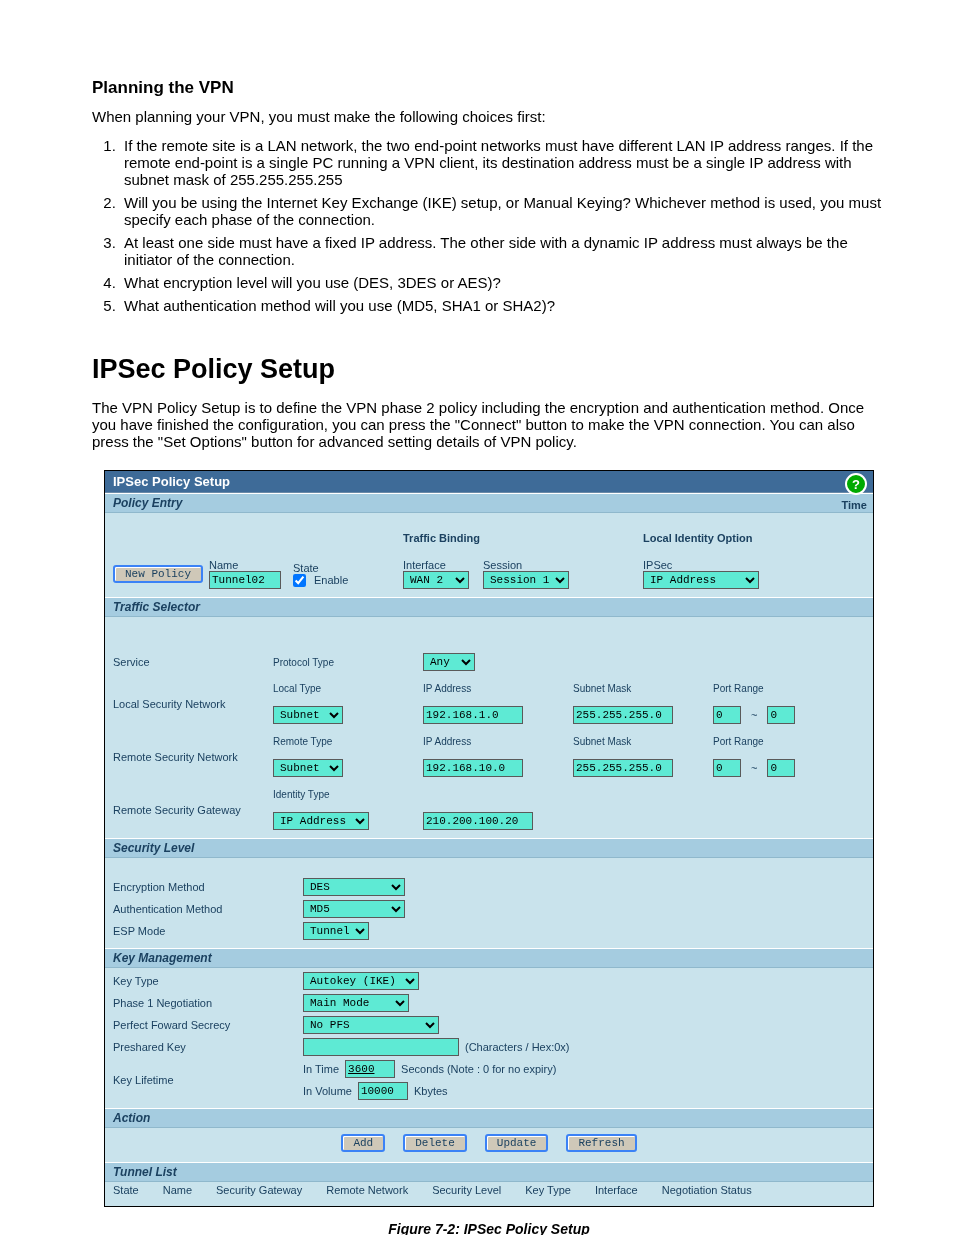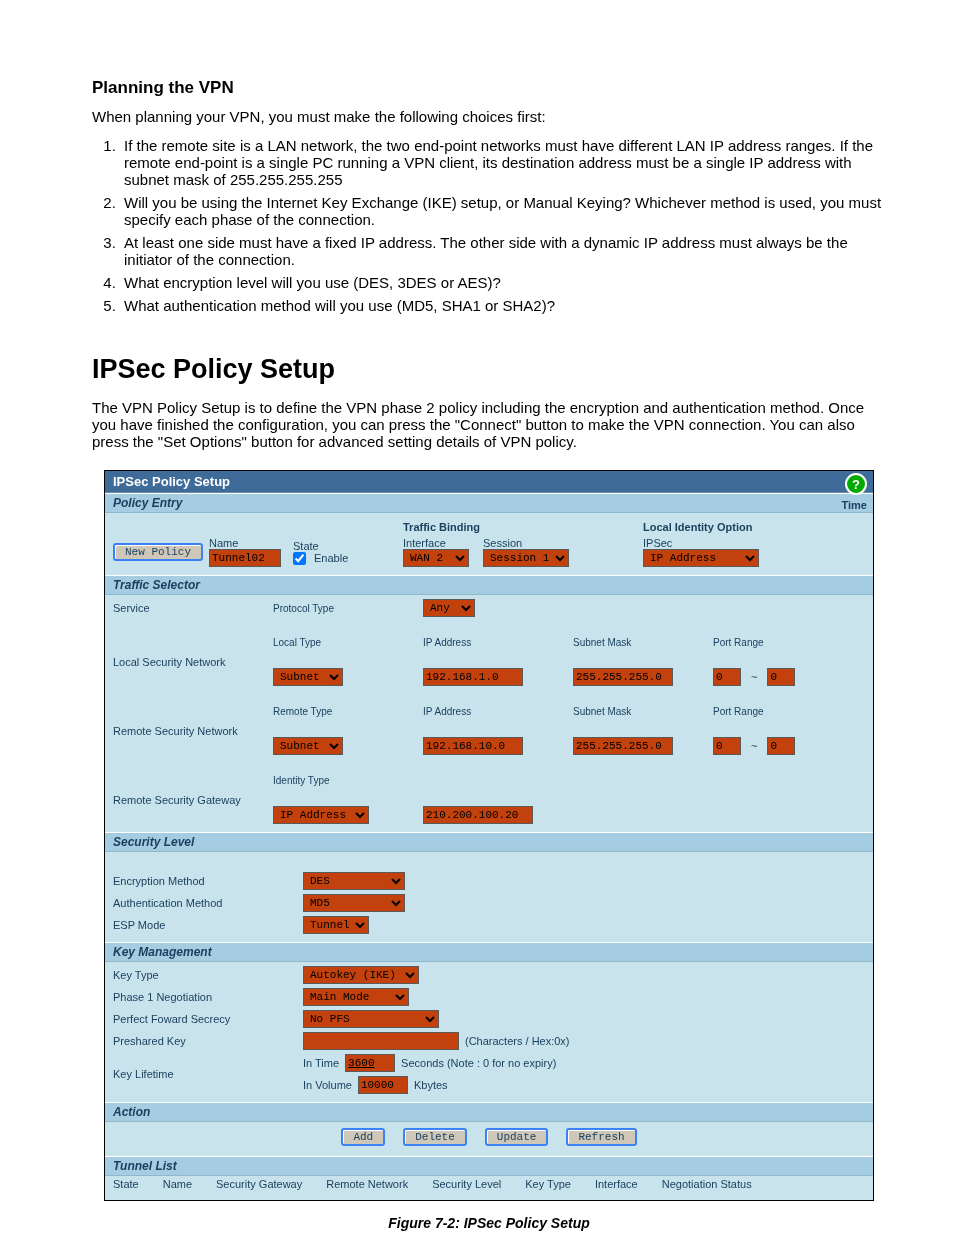--- a/index.html
+++ b/index.html
@@ -18,27 +18,27 @@
   .help-icon{width:18px;height:18px;border-radius:50%;background:#0a0;display:inline-flex;align-items:center;justify-content:center;color:#fff;font-weight:bold;font-size:13px;border:2px solid #fff;}
   .help-label{font-size:11px;color:#1b4160;font-weight:bold;}
   .help-wrap{position:absolute;top:2px;right:6px;text-align:right;}
 
   .section-title{background:#a5cce0;color:#1b4160;font-weight:bold;font-size:12px;padding:2px 8px;border-top:1px solid #fff;border-bottom:1px solid #8fb8cc;font-style:italic;}
   .section-body{padding:4px 8px 8px;font-size:11px;color:#1b4160;}
   .row{display:flex;align-items:center;gap:6px;flex-wrap:wrap;}
   .lbl{display:inline-block;color:#1b4160;}
 
   .btn{background:#cfc8b8;border:2px solid #3b82f6;border-radius:3px;padding:1px 10px;font-size:11px;font-family:Liberation Mono, monospace;color:#1b4160;box-shadow:inset 1px 1px 0 #fff;}
-  input.txt,select.sel{font-family:"Courier New",monospace;font-size:11px;background:#c2410c;border:1px solid #5a5a5a;padding:0 2px;height:16px;box-sizing:content-box;color:#000;}
+  input.txt,select.sel{font-family:"Courier New",monospace;font-size:11px;background:#5eead4;border:1px solid #5a5a5a;padding:0 2px;height:16px;box-sizing:content-box;color:#000;}
   input.ck{vertical-align:middle;margin:0 2px 0 0;}
 
-  .grid-pe{display:grid;grid-template-columns:180px 110px 80px 160px 200px;row-gap:4px;align-items:center;}
+  .grid-pe{display:grid;grid-template-columns:180px 110px 80px 160px 200px;row-gap:15px;align-items:center;}
   .grid-pe .hdr{font-size:11px;color:#1b4160;}
 
-  .grid-ts{display:grid;grid-template-columns:160px 150px 150px 140px 120px;row-gap:20px;align-items:center;}
+  .grid-ts{display:grid;grid-template-columns:160px 150px 150px 140px 120px;row-gap:12px;align-items:center;margin-top:32px;}
   .grid-ts .sub{font-size:10px;color:#1b4160;}
 
   .grid-sl{display:grid;grid-template-columns:190px 200px;row-gap:4px;align-items:center;margin-top:16px;}
   .grid-km{display:grid;grid-template-columns:190px 500px;row-gap:4px;align-items:center;}
 
   .actions{display:flex;gap:18px;justify-content:center;padding:6px 0 10px;}
   .tunnel-head{display:flex;gap:24px;font-size:11px;color:#1b4160;padding:2px 8px 10px;}
 
   .figcap{text-align:center;font-style:italic;font-weight:bold;font-size:14px;margin:14px 0 8px;}
   .pgnum{text-align:center;font-size:14px;margin:12px 0 0;}

